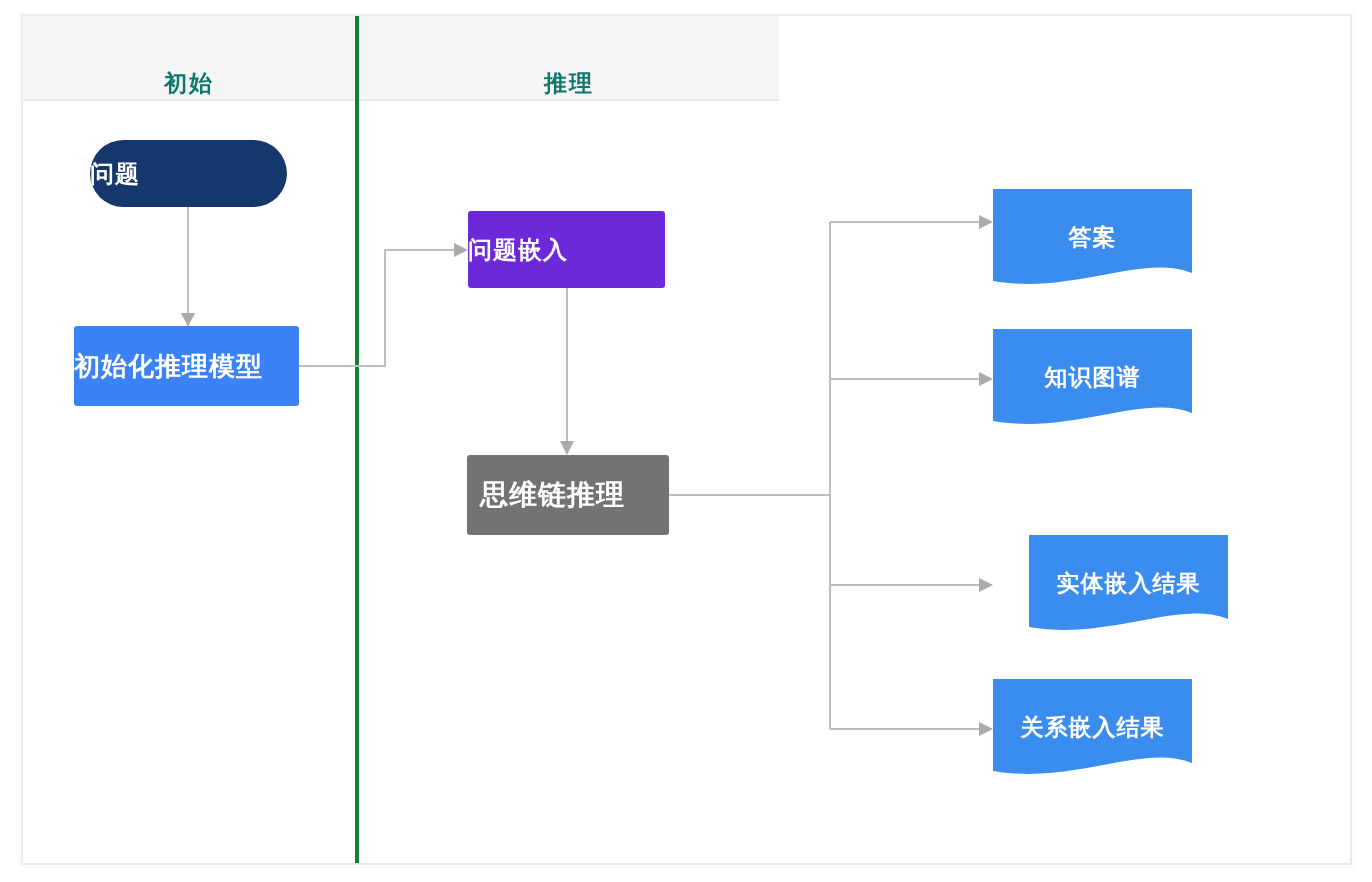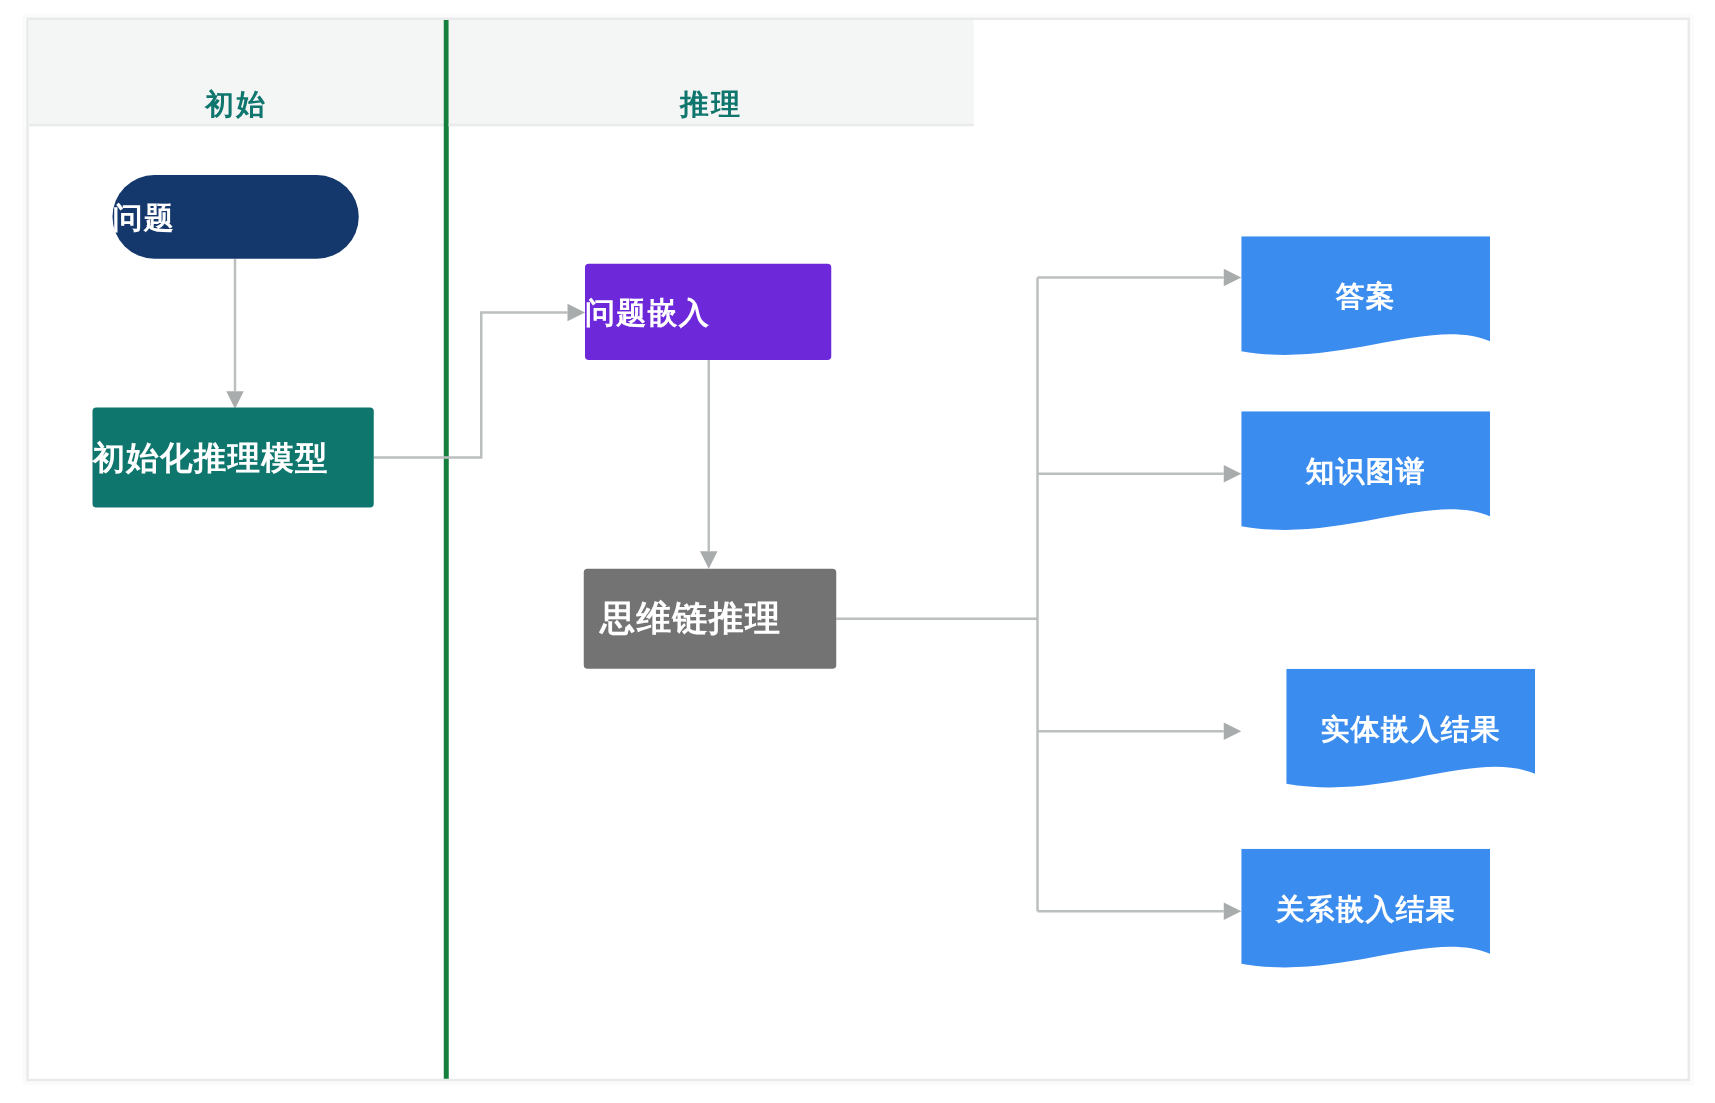--- a/index.html
+++ b/index.html
@@ -27,21 +27,21 @@
   .node{
     position:absolute;display:flex;align-items:center;
     color:#ffffff;font-weight:bold;letter-spacing:1px;box-sizing:border-box;
   }
   .node-question{
     left:67px;top:124px;width:197px;height:67px;border-radius:34px;
     background:#14386c;font-size:24px;
   }
   .node-init{
     left:51px;top:310px;width:225px;height:80px;border-radius:3px;
-    background:#0f766e;font-size:26px;
+    background:#3b82f6;font-size:26px;
   }
   .node-embed{
     left:445px;top:195px;width:197px;height:77px;border-radius:3px;
     background:#6d28d9;font-size:24px;
   }
   .node-cot{
     left:444px;top:439px;width:202px;height:80px;border-radius:3px;
     background:#737373;font-size:28px;padding-left:13px;
   }
   .doc{

